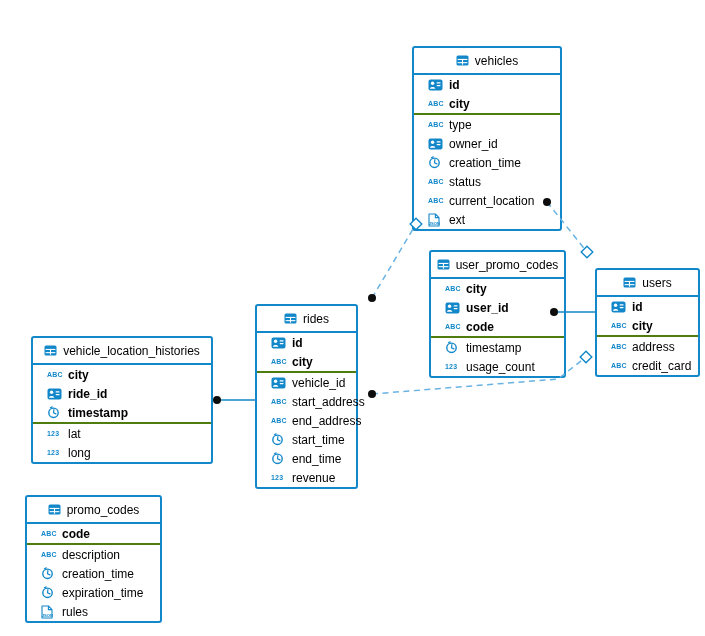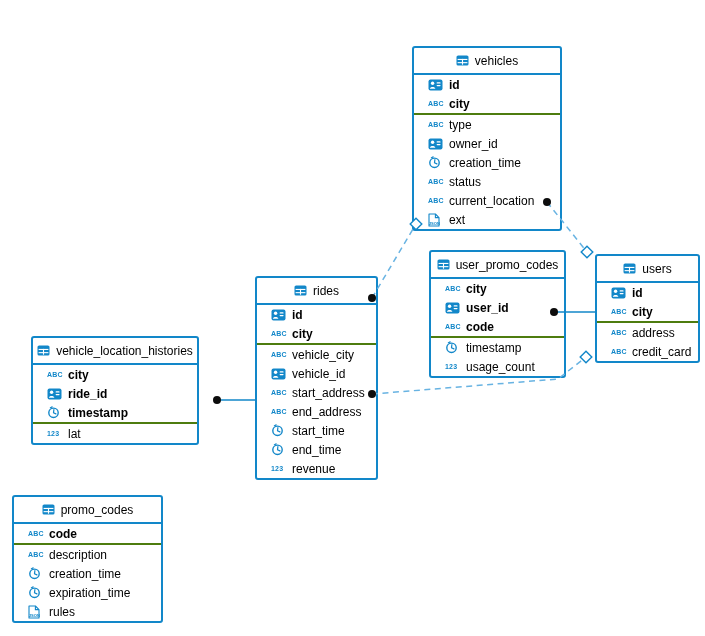--- a/index.html
+++ b/index.html
@@ -180,21 +180,21 @@
             <span class="cname">timestamp</span>
           </div>
           <div class="col-row">
             <span class="cicon">
               <span class="glyph">123</span>
             </span>
             <span class="cname">usage_count</span>
           </div>
         </div>
       </div>
-      <div class="tbl" style="left: 595px; top: 254px; width: 105px;">
+      <div class="tbl" style="left: 595px; top: 268px; width: 105px;">
         <div class="tbl-header">
           <span class="cicon" style="width: 14px; min-width: 14px;">
             <svg width="13" height="11" viewBox="0 0 13 11">
               <rect x="0.5" y="0.5" width="12" height="10" rx="1.6" fill="#1287c9"></rect>
               <rect x="1.6" y="3.9" width="9.8" height="1.1" fill="#fff"></rect>
               <rect x="1.6" y="7.1" width="9.8" height="1.1" fill="#fff"></rect>
               <rect x="5.95" y="3.9" width="1.1" height="5.8" fill="#fff"></rect>
             </svg>
           </span>
           <span>users</span>
@@ -227,21 +227,21 @@
             <span class="cname">address</span>
           </div>
           <div class="col-row">
             <span class="cicon">
               <span class="glyph">ABC</span>
             </span>
             <span class="cname">credit_card</span>
           </div>
         </div>
       </div>
-      <div class="tbl" style="left: 255px; top: 276px; width: 123px;">
+      <div class="tbl" style="left: 255px; top: 304px; width: 103px;">
         <div class="tbl-header">
           <span class="cicon" style="width: 14px; min-width: 14px;">
             <svg width="13" height="11" viewBox="0 0 13 11">
               <rect x="0.5" y="0.5" width="12" height="10" rx="1.6" fill="#1287c9"></rect>
               <rect x="1.6" y="3.9" width="9.8" height="1.1" fill="#fff"></rect>
               <rect x="1.6" y="7.1" width="9.8" height="1.1" fill="#fff"></rect>
               <rect x="5.95" y="3.9" width="1.1" height="5.8" fill="#fff"></rect>
             </svg>
           </span>
           <span>rides</span>
@@ -262,26 +262,20 @@
           <div class="col-row pk">
             <span class="cicon">
               <span class="glyph">ABC</span>
             </span>
             <span class="cname">city</span>
           </div>
         </div>
         <div class="sec-fields">
           <div class="col-row">
             <span class="cicon">
-              <span class="glyph">ABC</span>
-            </span>
-            <span class="cname">vehicle_city</span>
-          </div>
-          <div class="col-row">
-            <span class="cicon">
               <svg width="15" height="12" viewBox="0 0 15 12">
                 <rect x="0.5" y="0.5" width="14" height="11" rx="2" fill="#1287c9"></rect>
                 <circle cx="4.6" cy="4.3" r="1.7" fill="#fff"></circle>
                 <path d="M1.9 9.7 C1.9 7.4 7.3 7.4 7.3 9.7 Z" fill="#fff"></path>
                 <rect x="8.6" y="3.3" width="4" height="1.3" rx="0.65" fill="#fff"></rect>
                 <rect x="8.6" y="5.9" width="4" height="1.3" rx="0.65" fill="#fff"></rect>
               </svg>
             </span>
             <span class="cname">vehicle_id</span>
           </div>
@@ -318,21 +312,21 @@
             <span class="cname">end_time</span>
           </div>
           <div class="col-row">
             <span class="cicon">
               <span class="glyph">123</span>
             </span>
             <span class="cname">revenue</span>
           </div>
         </div>
       </div>
-      <div class="tbl" style="left: 31px; top: 336px; width: 168px;">
+      <div class="tbl" style="left: 31px; top: 336px; width: 182px;">
         <div class="tbl-header">
           <span class="cicon" style="width: 14px; min-width: 14px;">
             <svg width="13" height="11" viewBox="0 0 13 11">
               <rect x="0.5" y="0.5" width="12" height="10" rx="1.6" fill="#1287c9"></rect>
               <rect x="1.6" y="3.9" width="9.8" height="1.1" fill="#fff"></rect>
               <rect x="1.6" y="7.1" width="9.8" height="1.1" fill="#fff"></rect>
               <rect x="5.95" y="3.9" width="1.1" height="5.8" fill="#fff"></rect>
             </svg>
           </span>
           <span>vehicle_location_histories</span>
@@ -367,23 +361,29 @@
             <span class="cname">timestamp</span>
           </div>
         </div>
         <div class="sec-fields">
           <div class="col-row">
             <span class="cicon">
               <span class="glyph">123</span>
             </span>
             <span class="cname">lat</span>
           </div>
-        </div>
-      </div>
-      <div class="tbl" style="left: 12px; top: 495px; width: 151px;">
+          <div class="col-row">
+            <span class="cicon">
+              <span class="glyph">123</span>
+            </span>
+            <span class="cname">long</span>
+          </div>
+        </div>
+      </div>
+      <div class="tbl" style="left: 25px; top: 495px; width: 137px;">
         <div class="tbl-header">
           <span class="cicon" style="width: 14px; min-width: 14px;">
             <svg width="13" height="11" viewBox="0 0 13 11">
               <rect x="0.5" y="0.5" width="12" height="10" rx="1.6" fill="#1287c9"></rect>
               <rect x="1.6" y="3.9" width="9.8" height="1.1" fill="#fff"></rect>
               <rect x="1.6" y="7.1" width="9.8" height="1.1" fill="#fff"></rect>
               <rect x="5.95" y="3.9" width="1.1" height="5.8" fill="#fff"></rect>
             </svg>
           </span>
           <span>promo_codes</span>

